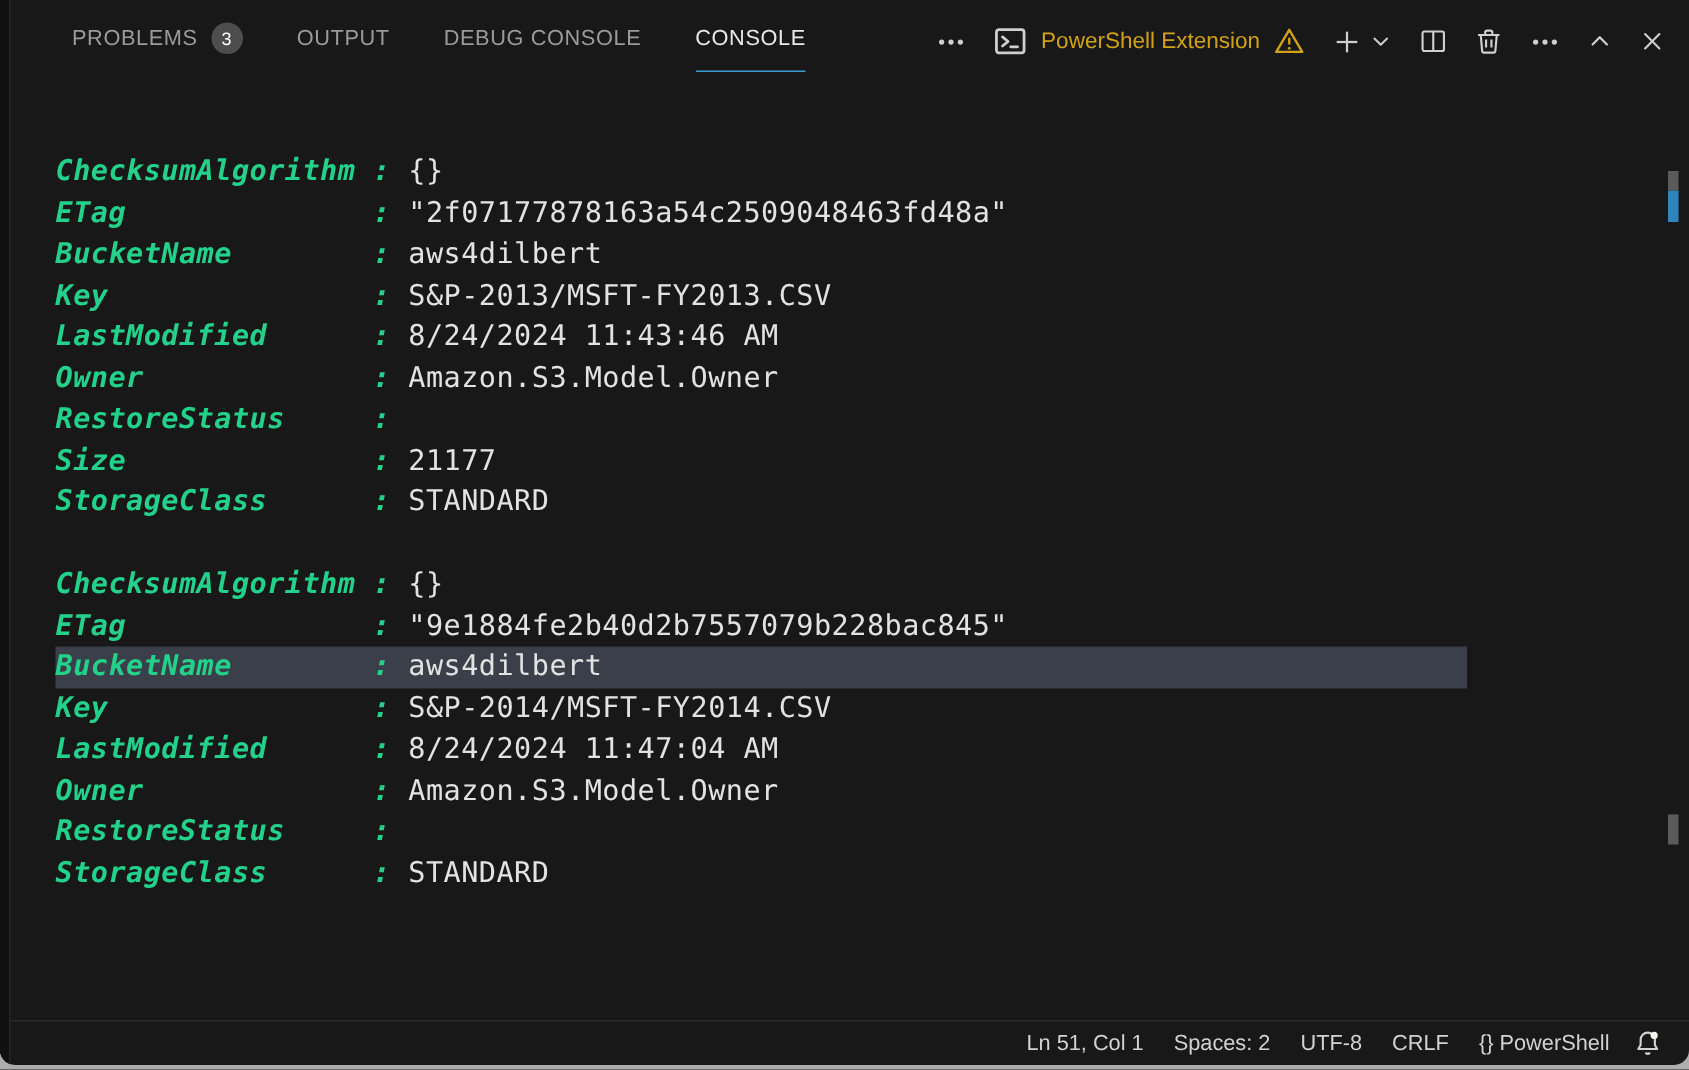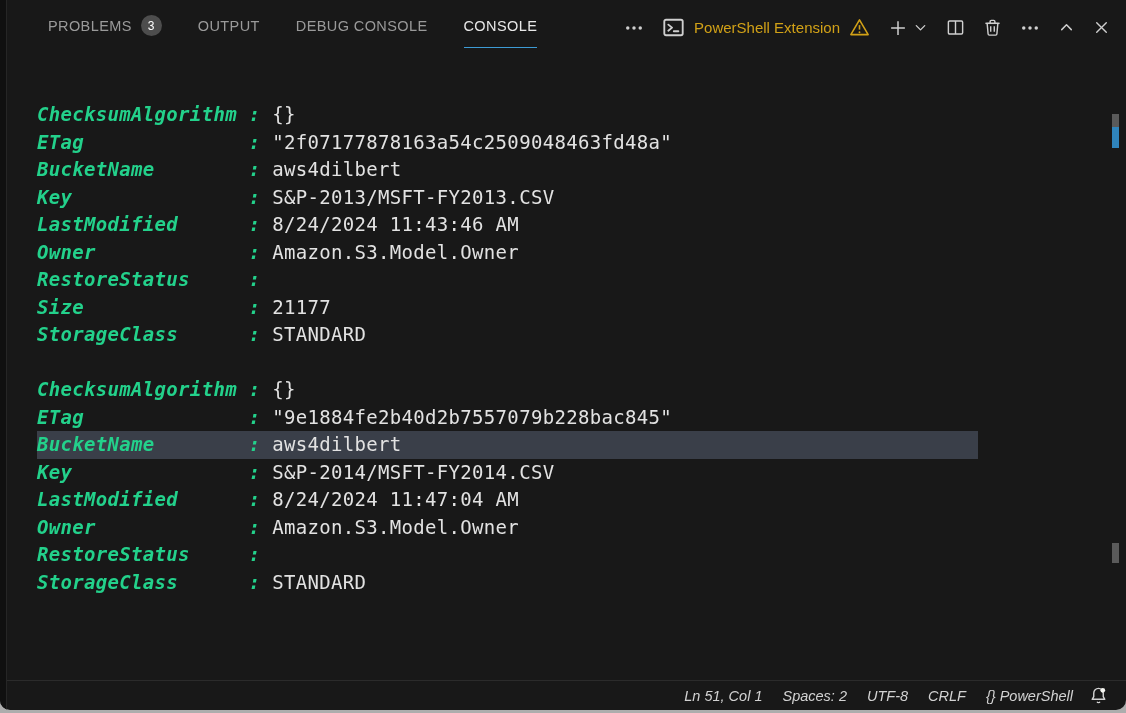--- a/index.html
+++ b/index.html
@@ -62,21 +62,21 @@
   .t-val{color:var(--value-text);}
   .sel{display:inline-block;background:var(--selection-bg);line-height:27.5px;vertical-align:top;}
   
   .sb-mark{position:absolute;width:7px;right:7px;z-index:6;}
   
   .status-bar{
     height:30px;flex:0 0 30px;border-top:1px solid #2b2b2b;
     display:flex;align-items:center;justify-content:flex-end;
     padding-right:10px;color:var(--status-text);font-size:14.5px;
   }
-  .status-items{display:flex;align-items:center;font-style:italic;}
+  .status-items{display:flex;align-items:center;}
   .s-item{padding:0 10px;cursor:pointer;height:30px;display:flex;align-items:center;}
   .bell{padding:0 8px 0 6px;display:flex;align-items:center;cursor:pointer;color:var(--status-text);}
 </style>
 </head>
 <body>
 
 <div class="window">
   <div class="left-edge"></div>
 
   <div class="panel-header">

